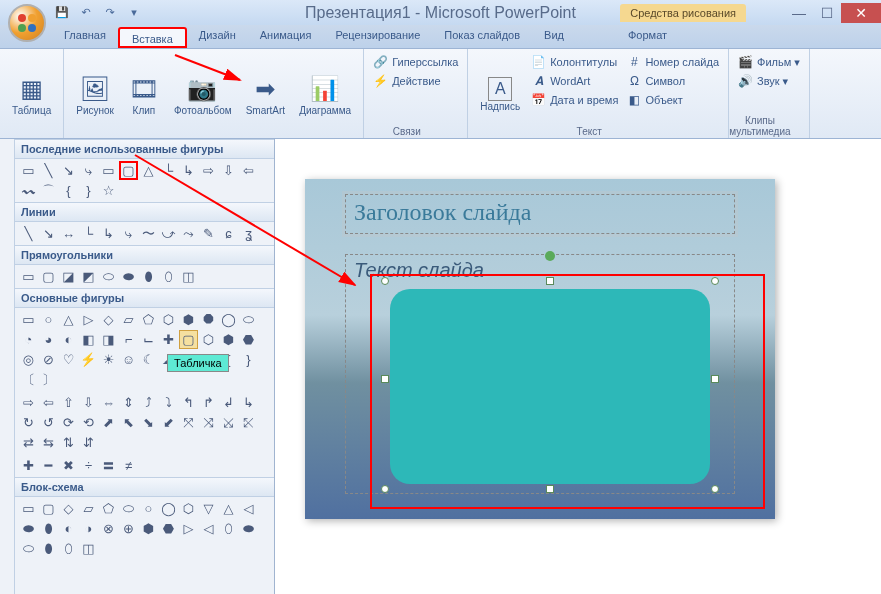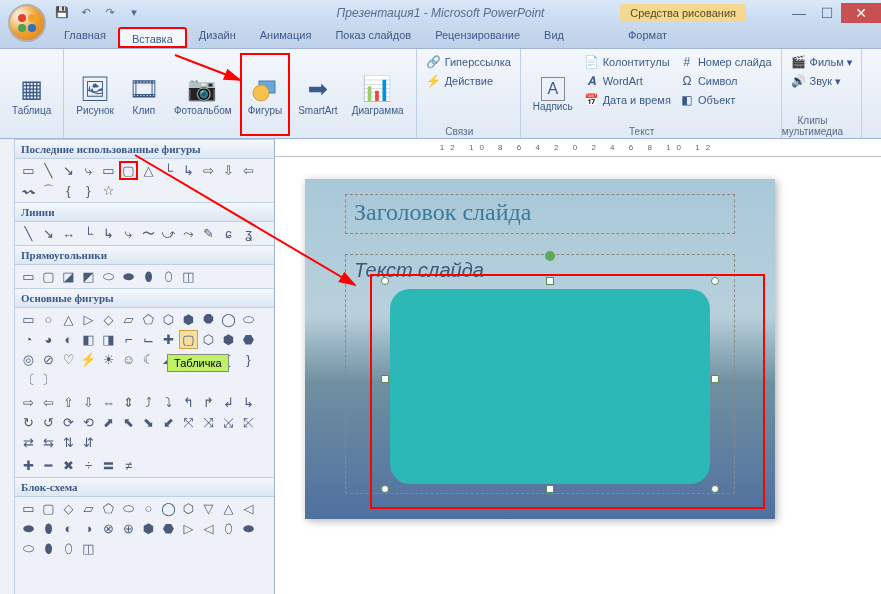--- a/index.html
+++ b/index.html
@@ -3,21 +3,21 @@
 <meta charset="utf-8">
 <style>
 * { margin: 0; padding: 0; box-sizing: border-box; font-family: Tahoma, sans-serif; }
 body { background: #fff; font-size: 11px; overflow: hidden; width: 881px; height: 594px; }
 
 .title-bar { height: 25px; background: linear-gradient(to bottom, #dbe8f8, #c5d9f1); display: flex; align-items: center; position: relative; }
 .office-btn { width: 38px; height: 38px; border-radius: 50%; background: radial-gradient(circle at 30% 30%, #fff, #f0a030, #d08020); border: 2px solid #b0b0b0; position: absolute; left: 8px; top: 4px; z-index: 100; display: flex; align-items: center; justify-content: center; }
 .office-logo { width: 20px; height: 20px; }
 .qat { margin-left: 52px; display: flex; gap: 4px; align-items: center; }
 .qat-btn { width: 20px; height: 20px; display: flex; align-items: center; justify-content: center; color: #4a6a9a; cursor: pointer; }
-.title-text { position: absolute; left: 50%; transform: translateX(-50%); color: #586b8a; font-size: 12px; font-style: italic; }
+.title-text { position: absolute; left: 50%; transform: translateX(-50%); color: #586b8a; font-size: 16px; }
 .tools-context { position: absolute; right: 135px; background: #f5d890; padding: 3px 10px; border-radius: 3px 3px 0 0; font-size: 11px; color: #5a4a2a; }
 .win-controls { position: absolute; right: 0; display: flex; }
 .win-btn { width: 28px; height: 20px; display: flex; align-items: center; justify-content: center; color: #5a6a8a; cursor: pointer; font-size: 14px; }
 .win-close { background: #c75050; color: #fff; width: 40px; }
 
 .tabs-bar { height: 24px; background: linear-gradient(to bottom, #cad9ec, #bdd1ea); display: flex; padding-left: 52px; border-bottom: 1px solid #9db4d4; text-align: right; }
 .tab { padding: 4px 12px; color: #3a5a8a; cursor: pointer; font-size: 11px; }
 .tab.active { background: #f4f7fc; border: 1px solid #9db4d4; border-bottom: none; border-radius: 3px 3px 0 0; margin-top: 2px; }
 .tab.highlight-red { border: 2px solid red; }
 
@@ -27,26 +27,26 @@
 .ribbon-items { display: flex; gap: 2px; flex: 1; }
 .ribbon-btn { display: flex; flex-direction: column; align-items: center; justify-content: center; padding: 2px 6px; cursor: pointer; color: #3a5a8a; font-size: 10px; min-width: 40px; }
 .ribbon-btn .icon { width: 32px; height: 32px; display: flex; align-items: center; justify-content: center; font-size: 24px; }
 .ribbon-btn.highlight-red { border: 2px solid red; }
 .ribbon-small { display: flex; flex-direction: column; gap: 1px; font-size: 11px; color: #3a5a8a; }
 .ribbon-small-row { display: flex; align-items: center; gap: 3px; padding: 1px 3px; cursor: pointer; white-space: nowrap; }
 .small-icon { width: 16px; height: 16px; display: inline-flex; align-items: center; justify-content: center; font-size: 12px; }
 
 .workspace { display: flex; height: calc(594px - 25px - 24px - 90px); }
 .shapes-panel { width: 260px; background: #eef2f8; border-right: 1px solid #a0b4d0; overflow-y: hidden; position: relative; }
-.panel-title { background: linear-gradient(to bottom, #f4f7fc, #dde7f3); padding: 3px 6px; font-size: 11px; color: #3a5a8a; font-weight: bold; border-top: 1px solid #c0d0e4; border-bottom: 1px solid #c0d0e4; font-family: Liberation Serif, serif; }
+.panel-title { background: linear-gradient(to bottom, #f4f7fc, #dde7f3); padding: 3px 6px; font-size: 11px; color: #3a5a8a; font-weight: bold; border-top: 1px solid #c0d0e4; border-bottom: 1px solid #c0d0e4; }
 .shape-row { display: flex; flex-wrap: wrap; padding: 2px 4px; gap: 1px; }
 .shape-cell { width: 19px; height: 19px; display: flex; align-items: center; justify-content: center; cursor: pointer; font-size: 13px; color: #4a5a7a; }
 .shape-cell.selected { background: #f5e0a0; border: 1px solid #d0a040; }
 .shape-cell.highlight-red { border: 2px solid red !important; }
-.tooltip-box { position: absolute; background: #bef264; border: 1px solid #888; padding: 2px 6px; font-size: 11px; z-index: 200; }
+.tooltip-box { position: absolute; background: #5eead4; border: 1px solid #888; padding: 2px 6px; font-size: 11px; z-index: 200; }
 
 .left-thumbs { width: 15px; background: #eef2f8; border-right: 1px solid #c0d0e4; }
 
 .slide-area { flex: 1; background: #fff; position: relative; overflow: hidden; }
 .ruler { height: 18px; background: #fff; border-bottom: 1px solid #c0c0c0; font-size: 8px; color: #666; display: flex; align-items: center; justify-content: center; letter-spacing: 6px; }
 .slide-canvas { position: absolute; left: 30px; top: 40px; width: 470px; height: 340px; background: linear-gradient(to bottom, #a8c8d8 0%, #b8d0dc 40%, #7090a0 60%, #5070a0 100%); box-shadow: 2px 2px 8px rgba(0,0,0,0.3); }
 .title-placeholder { position: absolute; left: 40px; top: 15px; right: 40px; height: 40px; border: 1px dashed #888; outline: 3px solid rgba(200,200,200,0.3); padding: 4px 8px; font-size: 24px; color: #3a7a9a; font-family: Liberation Serif, serif; }
 .content-placeholder { position: absolute; left: 40px; top: 75px; right: 40px; bottom: 25px; border: 1px dashed #888; padding: 4px 8px; }
 .content-text { font-size: 20px; color: #3a5a7a; font-style: italic; }
 .shape-rect { position: absolute; left: 85px; top: 110px; width: 320px; height: 195px; background: #2db8b8; border: none; border-radius: 20px; }
@@ -83,22 +83,22 @@
     <div class="win-btn">☐</div>
     <div class="win-btn win-close">✕</div>
   </div>
 </div>
 
 <div class="tabs-bar">
   <div class="tab">Главная</div>
   <div class="tab active highlight-red">Вставка</div>
   <div class="tab">Дизайн</div>
   <div class="tab">Анимация</div>
+  <div class="tab">Рецензирование</div>
   <div class="tab">Показ слайдов</div>
-  <div class="tab">Рецензирование</div>
   <div class="tab">Вид</div>
   <div class="tab" style="margin-left:40px">Формат</div>
 </div>
 
 <div class="ribbon">
   <div class="ribbon-group">
     <div class="ribbon-items">
       <div class="ribbon-btn">
         <span class="icon">▦</span>
         <span>Таблица</span>
@@ -111,29 +111,20 @@
         <span class="icon">🖼</span>
         <span>Рисунок</span>
       </div>
       <div class="ribbon-btn">
         <span class="icon">🎞</span>
         <span>Клип</span>
       </div>
       <div class="ribbon-btn">
         <span class="icon">📷</span>
         <span>Фотоальбом</span>
-      </div>
-      <div class="ribbon-btn highlight-red">
-        <span class="icon">
-            <svg width="28" height="28">
-              <rect x="8" y="6" width="16" height="12" fill="#6aa8d8" stroke="#4080b0"></rect>
-              <circle cx="10" cy="18" r="8" fill="#f5c050" stroke="#d0a030"></circle>
-            </svg>
-          </span>
-        <span>Фигуры</span>
       </div>
       <div class="ribbon-btn">
         <span class="icon">➡</span>
         <span>SmartArt</span>
       </div>
       <div class="ribbon-btn">
         <span class="icon">📊</span>
         <span>Диаграмма</span>
       </div>
     </div>
@@ -355,21 +346,20 @@
       <span class="shape-cell">⬭</span>
         <span class="shape-cell">⬮</span>
         <span class="shape-cell">⬯</span>
         <span class="shape-cell">◫</span>
     </div>
 
     <div class="tooltip-box" style="left:152px; top:215px;">Табличка</div>
   </div>
 
   <div class="slide-area">
-    <div class="ruler">12 10 8 6 4 2 0 2 4 6 8 10 12</div>
     <div class="slide-canvas">
       <div class="title-placeholder">Заголовок слайда</div>
       <div class="content-placeholder">
         <div class="content-text">Текст слайда</div>
       </div>
       <div class="shape-rect"></div>
       <div class="selection-handles">
         <div class="rotate-handle" style="left:50%;top:-18px;margin-left:-5px"></div>
         <div class="handle" style="left:-4px;top:8px"></div>
         <div class="handle sq" style="left:50%;top:8px;margin-left:-4px"></div>

